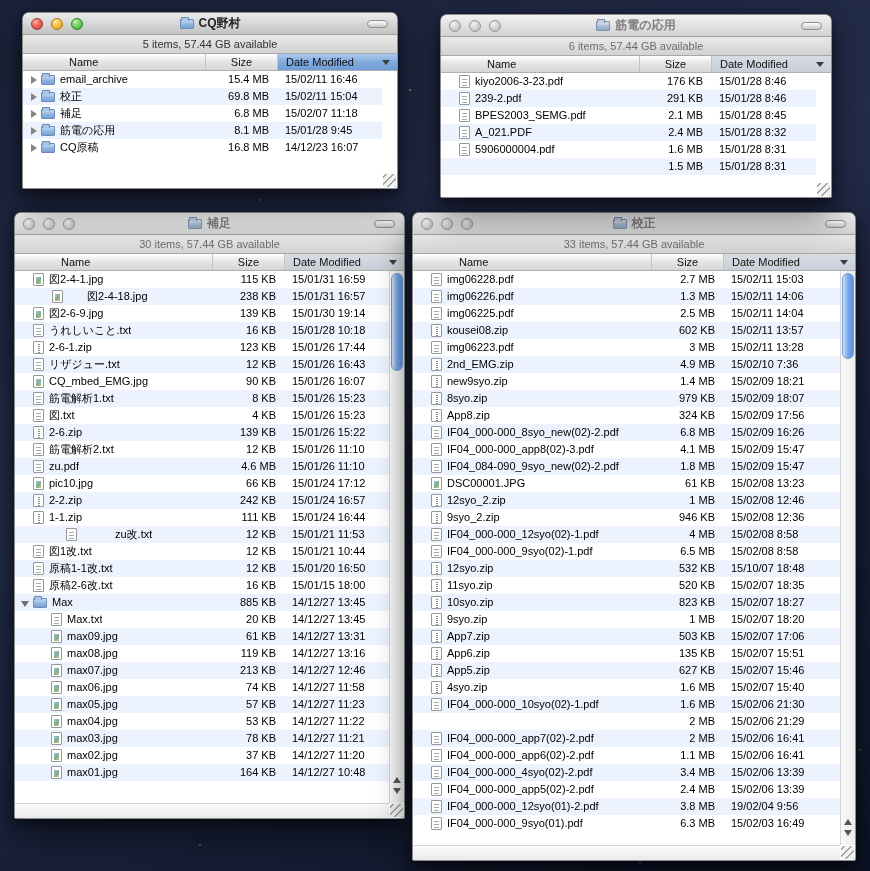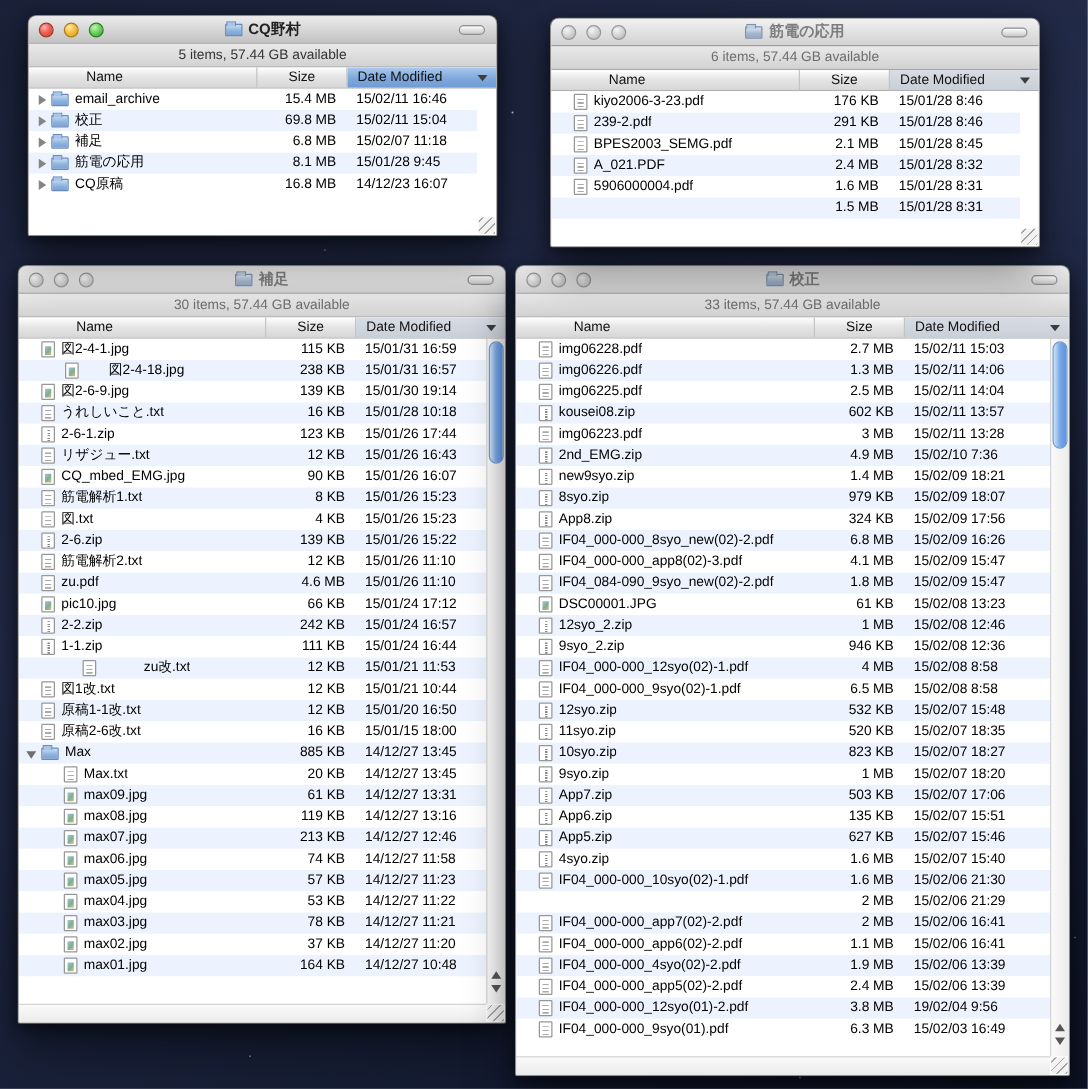--- a/index.html
+++ b/index.html
@@ -778,21 +778,21 @@
           <div class="cell csize">6.5 MB</div>
           <div class="cell cdate">15/02/08 8:58</div>
         </div>
         <div class="row alt">
           <div class="cell cname" style="padding-left: 4px;">
             <span class="tri"></span>
             <span class="fic zip"></span>
             <span class="flabel">12syo.zip</span>
           </div>
           <div class="cell csize">532 KB</div>
-          <div class="cell cdate">15/02/07 15:48</div>
+          <div class="cell cdate">15/10/07 18:48</div>
         </div>
         <div class="row">
           <div class="cell cname" style="padding-left: 4px;">
             <span class="tri"></span>
             <span class="fic zip"></span>
             <span class="flabel">11syo.zip</span>
           </div>
           <div class="cell csize">520 KB</div>
           <div class="cell cdate">15/02/07 18:35</div>
         </div>
@@ -885,21 +885,21 @@
           </div>
           <div class="cell csize">1.1 MB</div>
           <div class="cell cdate">15/02/06 16:41</div>
         </div>
         <div class="row alt">
           <div class="cell cname" style="padding-left: 4px;">
             <span class="tri"></span>
             <span class="fic pdf"></span>
             <span class="flabel">IF04_000-000_4syo(02)-2.pdf</span>
           </div>
-          <div class="cell csize">1.9 MB</div>
+          <div class="cell csize">3.4 MB</div>
           <div class="cell cdate">15/02/06 13:39</div>
         </div>
         <div class="row">
           <div class="cell cname" style="padding-left: 4px;">
             <span class="tri"></span>
             <span class="fic pdf"></span>
             <span class="flabel">IF04_000-000_app5(02)-2.pdf</span>
           </div>
           <div class="cell csize">2.4 MB</div>
           <div class="cell cdate">15/02/06 13:39</div>

